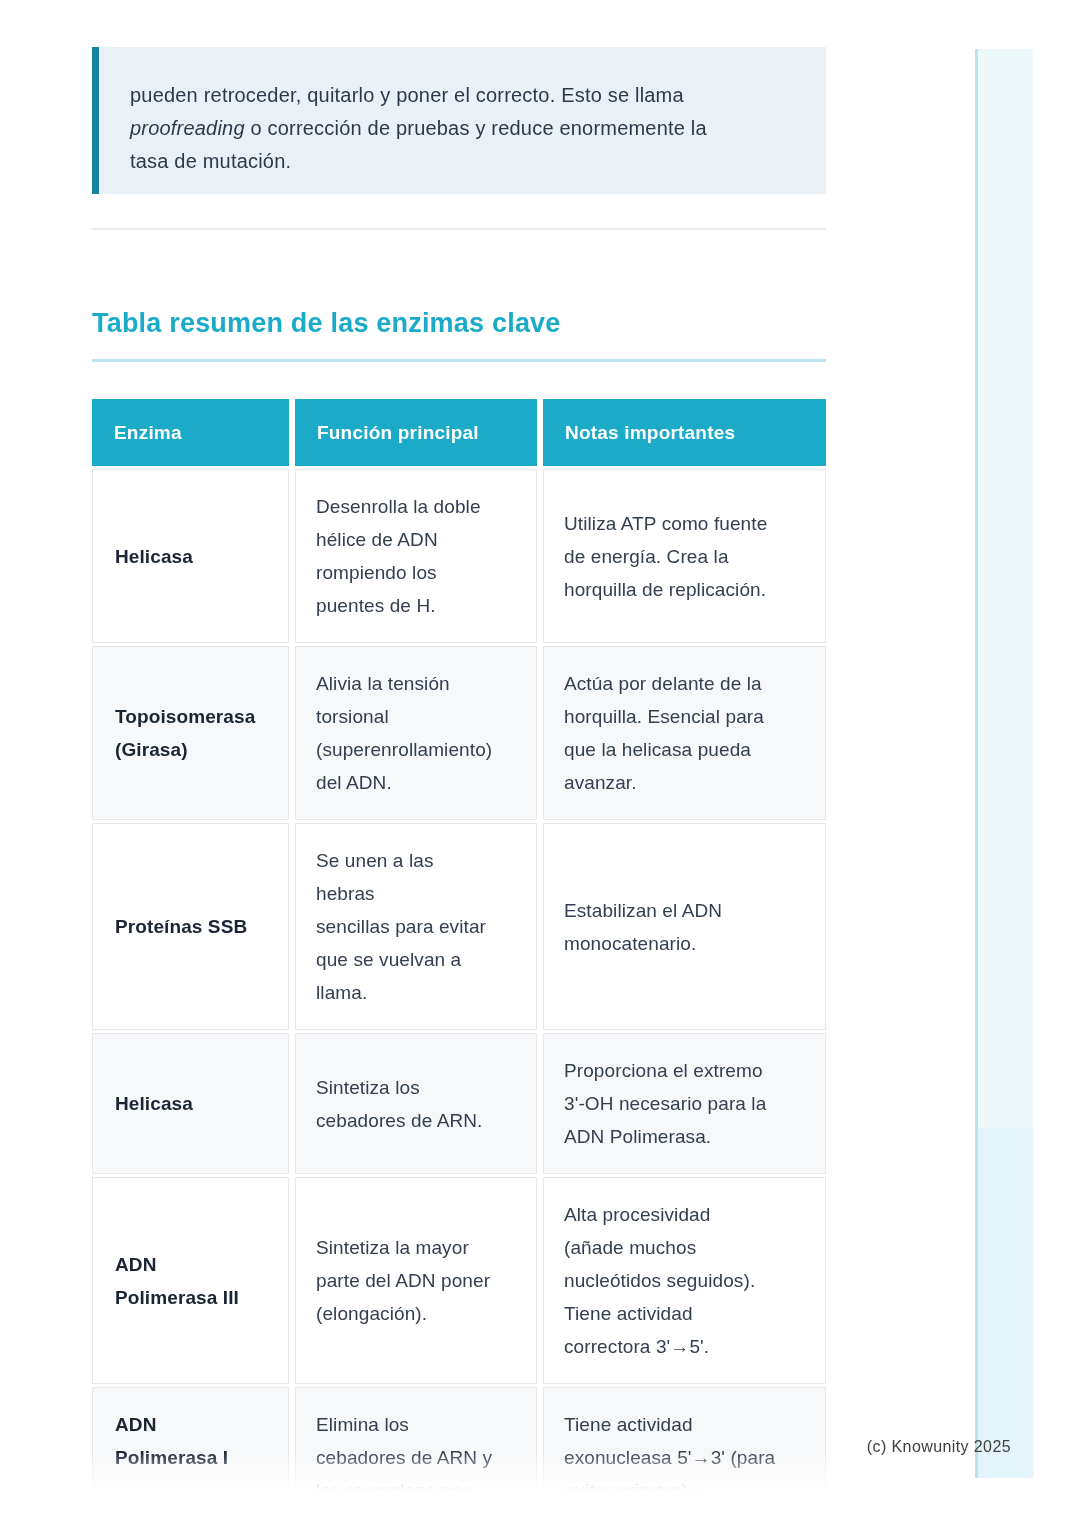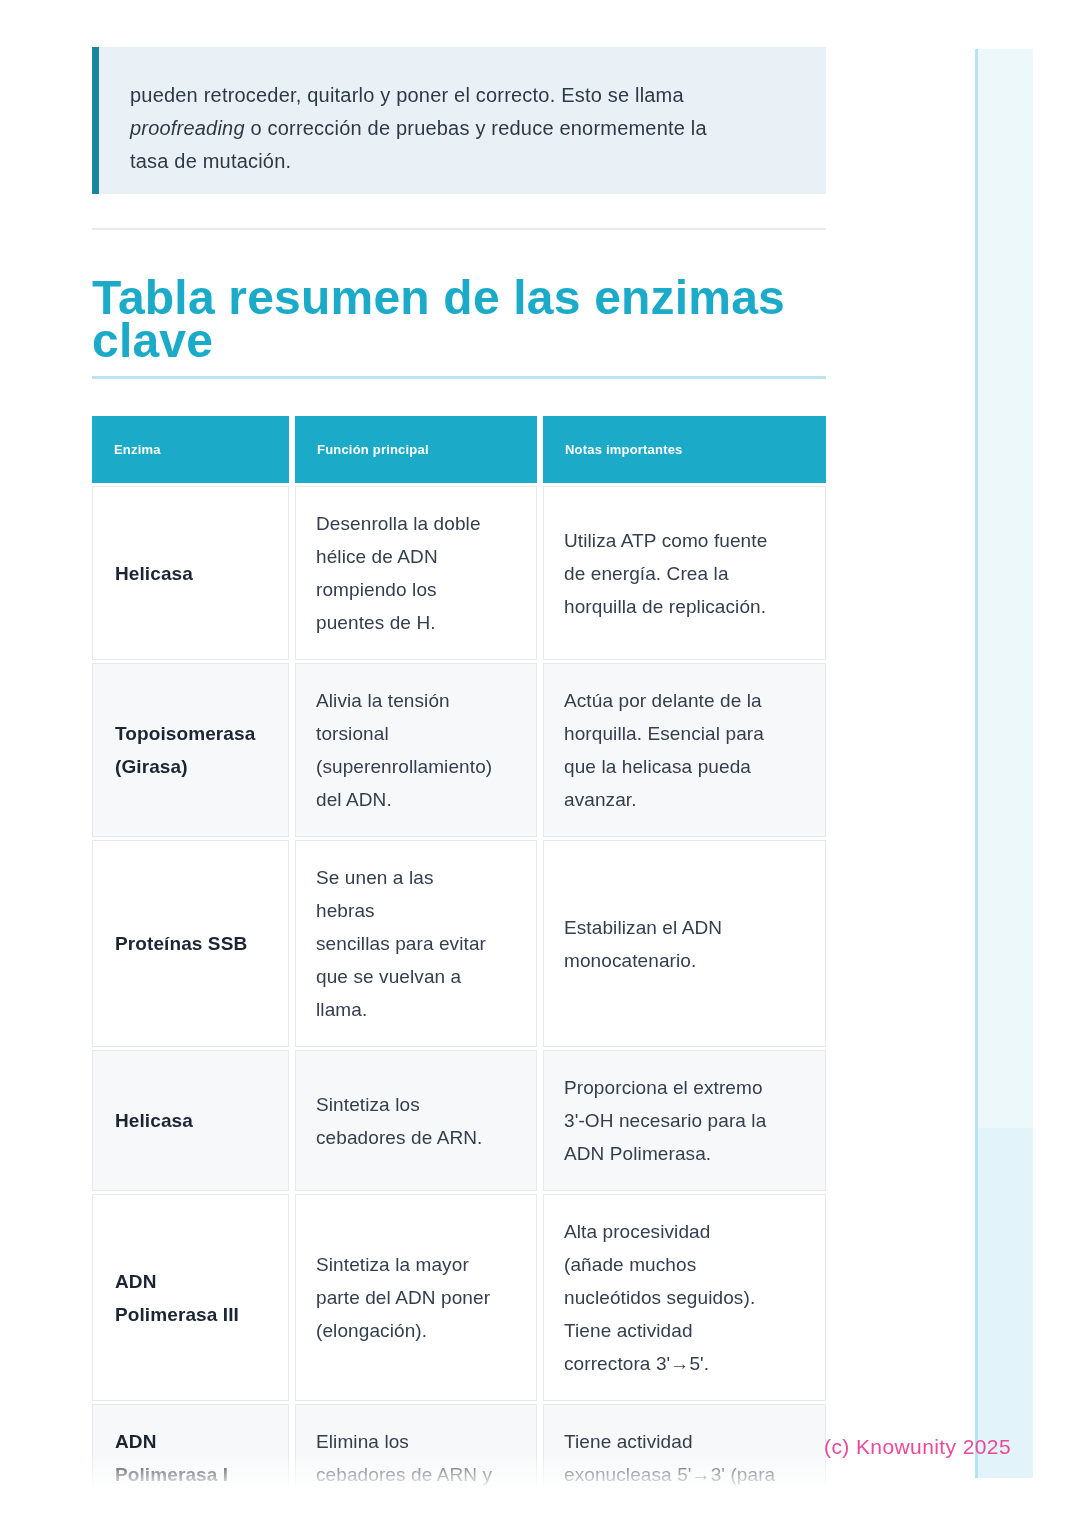--- a/index.html
+++ b/index.html
@@ -20,34 +20,34 @@
     letter-spacing:0.2px;
     margin-top:18px;
   }
   .callout-text em { font-style:italic; }
 
   
   .section-divider { border:none; border-top:2px solid #eaeaea; margin-top:34px; }
 
   
   .heading {
-    margin-top:46px; font-size:48px; line-height:43px; font-weight:800;
+    margin-top:72px; font-size:27px; line-height:43px; font-weight:800;
     color:#1babc9; letter-spacing:0.2px;
   }
   .heading-underline { margin-top:14px; height:3px; background:#bfe3f0; }
 
   
   .table-wrap { margin-top:37px; position:relative; }
   table.enzymes {
     border-collapse:separate; border-spacing:6px 3px; margin:-3px -6px;
     table-layout:fixed;
   }
   col.c1 { width:197px; } col.c2 { width:242px; } col.c3 { width:283px; }
   th {
-    background:#1babc9; color:#ffffff; font-size:13px; font-weight:700;
+    background:#1babc9; color:#ffffff; font-size:19px; font-weight:700;
     text-align:left; line-height:33px; padding:17px 10px 17px 22px;
     letter-spacing:0.2px;
   }
   td {
     background:#ffffff; border:1px solid #e6e8eb; font-size:19px;
     line-height:33px; color:#333e4e; vertical-align:middle;
     white-space:pre-line; padding:20px 18px 20px 20px; letter-spacing:0.1px;
   }
   td.enzyme { font-weight:700; color:#1b2534; padding-left:22px; padding-right:10px; }
   td.function { padding-right:40px; }
@@ -65,22 +65,22 @@
   
   .edge-bar {
     position:absolute; left:975px; top:49px; width:58px; height:1429px;
     border-left:3px solid #b7e3ee; z-index:1;
   }
   .edge-top { height:1079px; background:#edf8fb; }
   .edge-bottom { height:350px; background:#e2f4f9; }
 
   
   .footer-credit {
-    position:absolute; top:1437px; right:69px; font-size:21px; line-height:20px;
-    color:#ec4899; letter-spacing:0.4px; z-index:5;
+    position:absolute; top:1437px; right:69px; font-size:16px; line-height:20px;
+    color:#404040; letter-spacing:0.4px; z-index:5;
   }
 </style>
 </head>
 <body>
 
 <div class="content">
 
   <div class="callout">
     <p class="callout-text"><span>pueden retroceder, quitarlo y poner el correcto. Esto se llama
 </span><em>proofreading</em><span> o corrección de pruebas y reduce enormemente la

